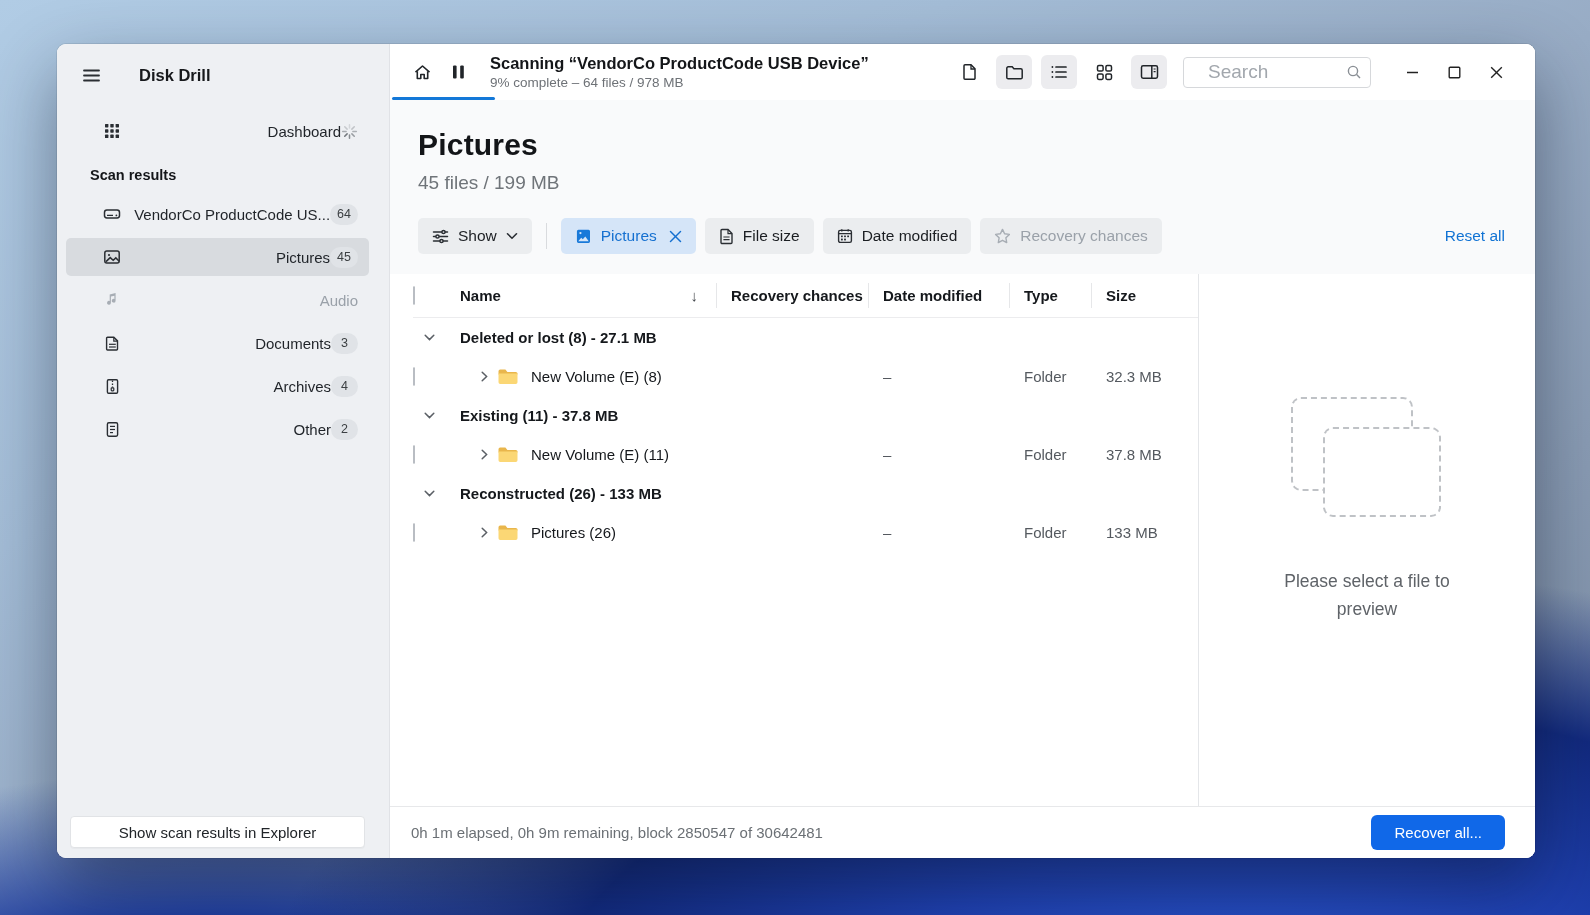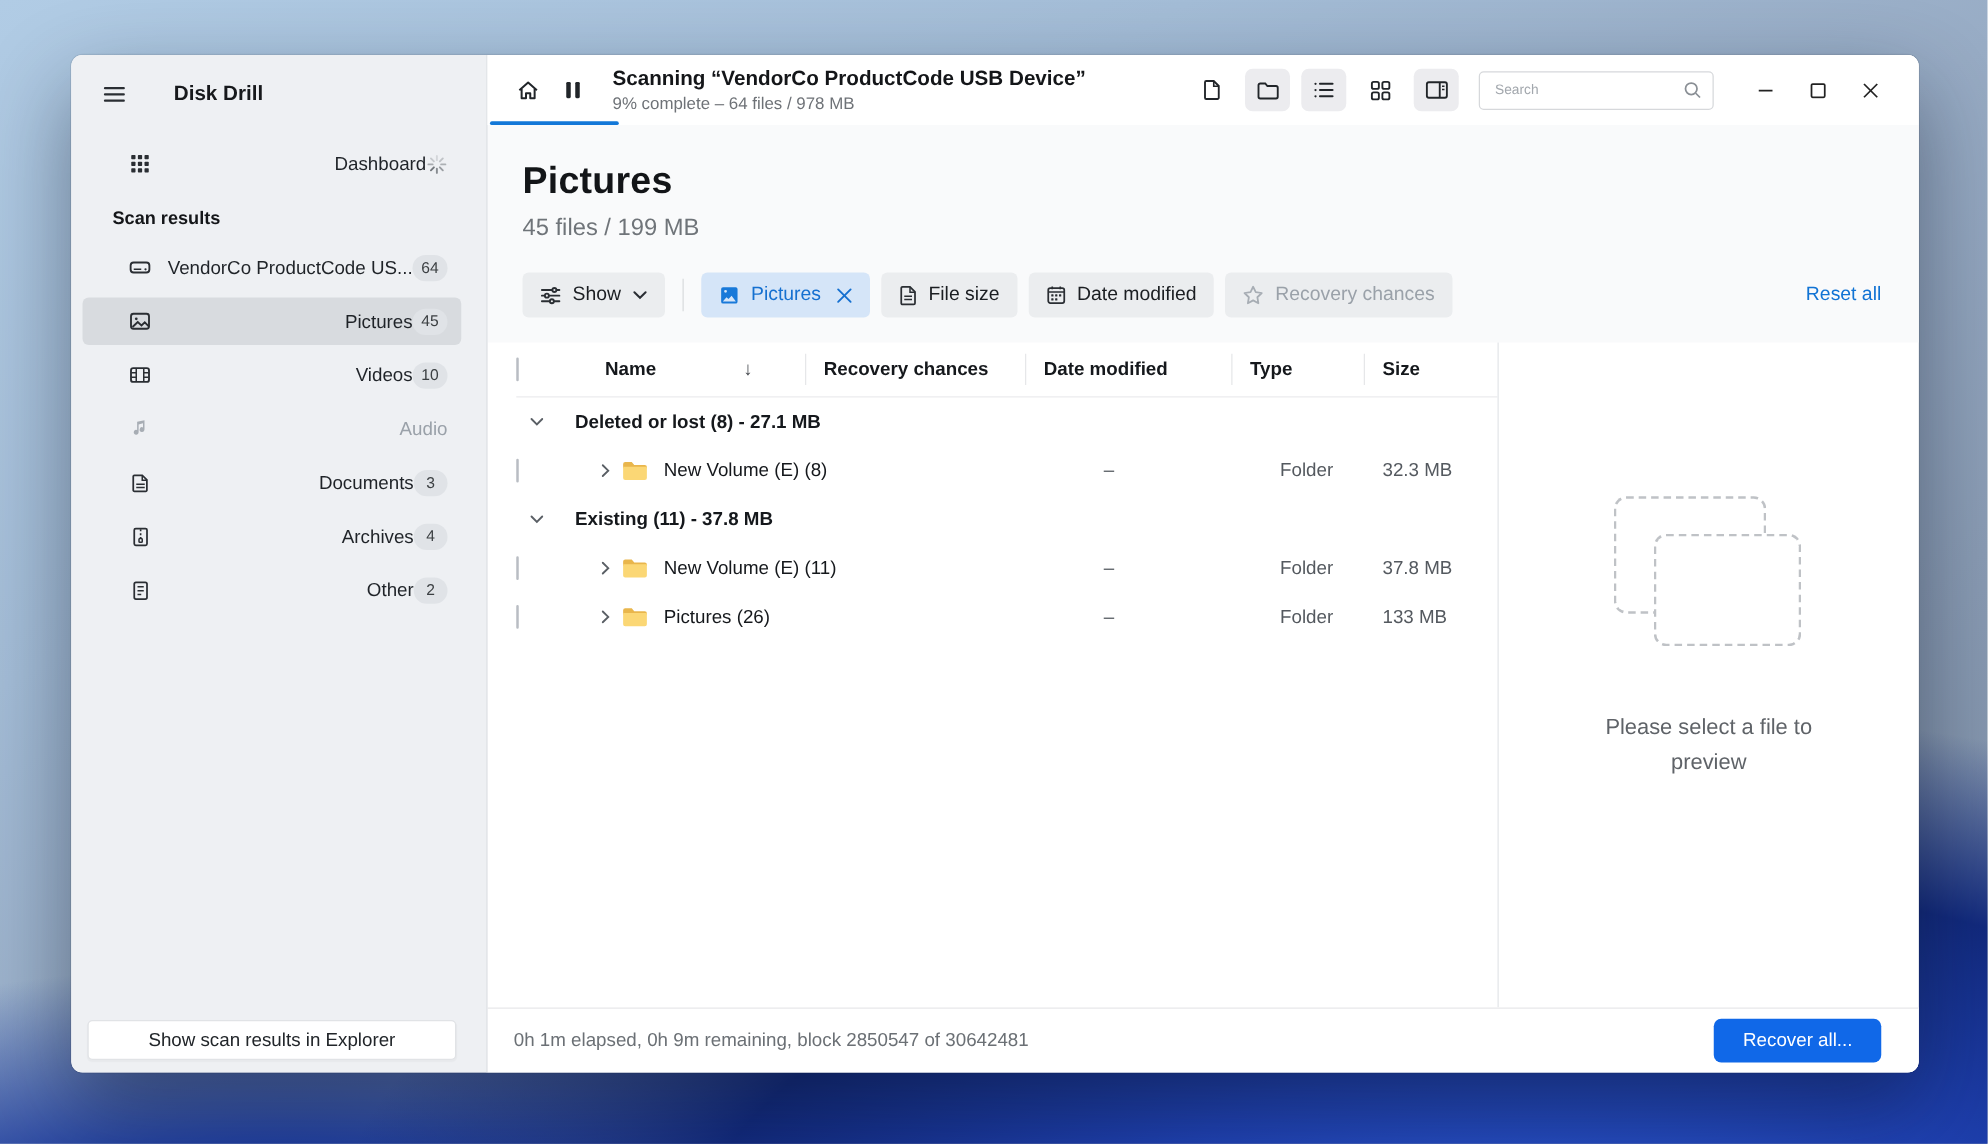--- a/index.html
+++ b/index.html
@@ -62,21 +62,21 @@
   .tb-btn { width:36px; height:34px; border-radius:6px; display:flex; align-items:center; justify-content:center; color:#212529; cursor:pointer; flex:0 0 auto; }
   .tb-btn.active { background:#ececef; }
   .scan-info { margin-left:14px; min-width:0; }
   .scan-title { font-size:16.5px; font-weight:700; color:#141619; white-space:nowrap; }
   .scan-subtitle { font-size:13.5px; color:#6e7277; margin-top:2px; white-space:nowrap; }
   .tb-spacer { flex:1 1 auto; }
   .tb-group { display:flex; align-items:center; gap:9px; margin-right:16px; }
   .search-wrap { position:relative; margin-right:20px; }
   .search-input {
     width:188px; height:31px; border:1px solid #d6d8db; border-radius:4px; background:#fff;
-    padding:0 32px 0 12px; font-size:11px; color:#15803d; font-family:"Liberation Sans", sans-serif; outline:none;
+    padding:0 32px 0 24px; font-size:19px; color:#15803d; font-family:"Liberation Sans", sans-serif; outline:none;
   }
   .search-input::placeholder { color:#a2a7ad; }
   .search-glyph { position:absolute; right:9px; top:7px; color:#8a8f95; pointer-events:none; }
   .win-btn { width:42px; height:36px; display:flex; align-items:center; justify-content:center; color:#222; cursor:pointer; }
   .progress-line { position:absolute; left:2px; bottom:0; height:3px; background:#1378d8; border-radius:2px; }
 
   
   .content-header { background:#f9fafb; padding:28px 30px 20px 28px; flex:0 0 auto; }
   .page-title { font-size:30px; font-weight:700; color:#131518; letter-spacing:.2px; }
   .page-subtitle { font-size:19px; color:#6f7479; margin-top:10px; }
@@ -92,21 +92,21 @@
   .chip-disabled .c-icon { color:#a7adb4; }
   .chip-x { display:flex; align-items:center; margin-left:3px; cursor:pointer; color:#1570d0; }
   .vdivider { width:1px; height:26px; background:#d9dbde; margin:0 14px; }
   .chips { display:flex; align-items:center; gap:9px; }
   .reset-link { margin-left:auto; font-size:15.5px; color:#1173d4; cursor:pointer; }
 
   
   .content-body { flex:1 1 auto; display:flex; min-height:0; }
   .table-area { width:808px; flex:0 0 808px; padding:0 0 0 23px; }
   .tgrid { display:grid; grid-template-columns:32px 1fr 152px 141px 82px 107px; align-items:center; }
-  .thead { height:44px; border-bottom:1px solid #ececee; font-weight:700; font-size:15px; color:#15181c;gap:24px; }
+  .thead { height:44px; border-bottom:1px solid #ececee; font-weight:700; font-size:15px; color:#15181c; }
   .th { position:relative; padding-left:15px; display:flex; align-items:center; gap:6px; height:100%; }
   .th.sep::before { content:""; position:absolute; left:0; top:9px; bottom:9px; width:1px; background:#e6e7e9; }
   .sort-arrow { color:#44484d; font-weight:400; font-size:15px; margin-left:auto; margin-right:18px; }
   .checkbox { width:26px; height:26px; border:1.6px solid #b9bdc3; border-radius:6.5px; background:#fff; cursor:pointer; }
   .cellpad { padding-left:15px; }
   .tgroup { height:39px; font-size:15px; font-weight:700; color:#15181c; }
   .tgroup:first-of-type { margin-top:10px; }
   .g-chev { display:flex; justify-content:center; color:#5a5f65; cursor:pointer; }
   .trow { height:39px; font-size:15px; color:#15181c; }
   .name-cell { display:flex; align-items:center; padding-left:15px; min-width:0; }
@@ -202,35 +202,20 @@
           <svg width="18" height="18" viewBox="0 0 18 18" fill="none" stroke="currentColor" stroke-width="1.5">
               <rect x="1.8" y="3" width="14.4" height="12" rx="2"></rect>
               <circle cx="6" cy="7" r="1.1" fill="currentColor" stroke="none"></circle>
               <path d="M3 13.6l4.2-4 3 2.7 2.6-2.4 3.4 3.4" stroke-width="1.5" fill="none"></path>
             </svg>
         </span>
         <span class="side-label">Pictures</span>
         <span class="badge">45</span>
       </div>
 
-      <div class="side-item">
-        <span class="s-icon">
-          <svg width="18" height="18" viewBox="0 0 18 18" fill="none" stroke="currentColor" stroke-width="1.5">
-              <rect x="1.8" y="3.5" width="14.4" height="11" rx="1.8"></rect>
-              <line x1="6" y1="3.8" x2="6" y2="14.2" stroke-width="1.2"></line>
-              <line x1="12" y1="3.8" x2="12" y2="14.2" stroke-width="1.2"></line>
-              <line x1="2.2" y1="7.2" x2="5.8" y2="7.2" stroke-width="1.1"></line>
-              <line x1="2.2" y1="10.8" x2="5.8" y2="10.8" stroke-width="1.1"></line>
-              <line x1="12.2" y1="7.2" x2="15.8" y2="7.2" stroke-width="1.1"></line>
-              <line x1="12.2" y1="10.8" x2="15.8" y2="10.8" stroke-width="1.1"></line>
-            </svg>
-        </span>
-        <span class="side-label">Videos</span>
-        <span class="badge">10</span>
-      </div>
 
       <div class="side-item disabled">
         <span class="s-icon">
           <svg width="16" height="16" viewBox="0 0 16 16" fill="currentColor">
               <path d="M6.2 2.6l6.4-1.4v8.2a2.1 2.1 0 1 1-1.3-1.9V4l-3.8.9v6.9a2.1 2.1 0 1 1-1.3-2V2.6z" transform="scale(0.92)"></path>
             </svg>
         </span>
         <span class="side-label">Audio</span>
       </div>
 
@@ -519,20 +504,32 @@
                 </svg>
             </span>
             <span>New Volume (E) (11)</span>
           </span>
           <span class="cellpad"></span>
           <span class="cellpad cell-date">–</span>
           <span class="cellpad dim">Folder</span>
           <span class="cellpad dim">37.8 MB</span>
         </div>
 
+        <div class="tgrid tgroup">
+          <span class="g-chev">
+            <svg width="11" height="7" viewBox="0 0 11 7" fill="none" stroke="currentColor" stroke-width="1.5" stroke-linecap="round">
+                <path d="M1.2 1.2L5.5 5.6l4.3-4.4"></path>
+              </svg>
+          </span>
+          <span class="cellpad">Reconstructed (26) - 133 MB</span>
+          <span></span>
+            <span></span>
+            <span></span>
+            <span></span>
+        </div>
         <div class="tgrid trow">
           <span><span class="checkbox"></span></span>
           <span class="name-cell">
             <span class="r-chev">
               <svg width="7" height="11" viewBox="0 0 7 11" fill="none" stroke="currentColor" stroke-width="1.5" stroke-linecap="round">
                   <path d="M1.2 1.2l4.4 4.3-4.4 4.3"></path>
                 </svg>
             </span>
             <span class="folder-ic">
               <svg width="22" height="18" viewBox="0 0 22 18">

